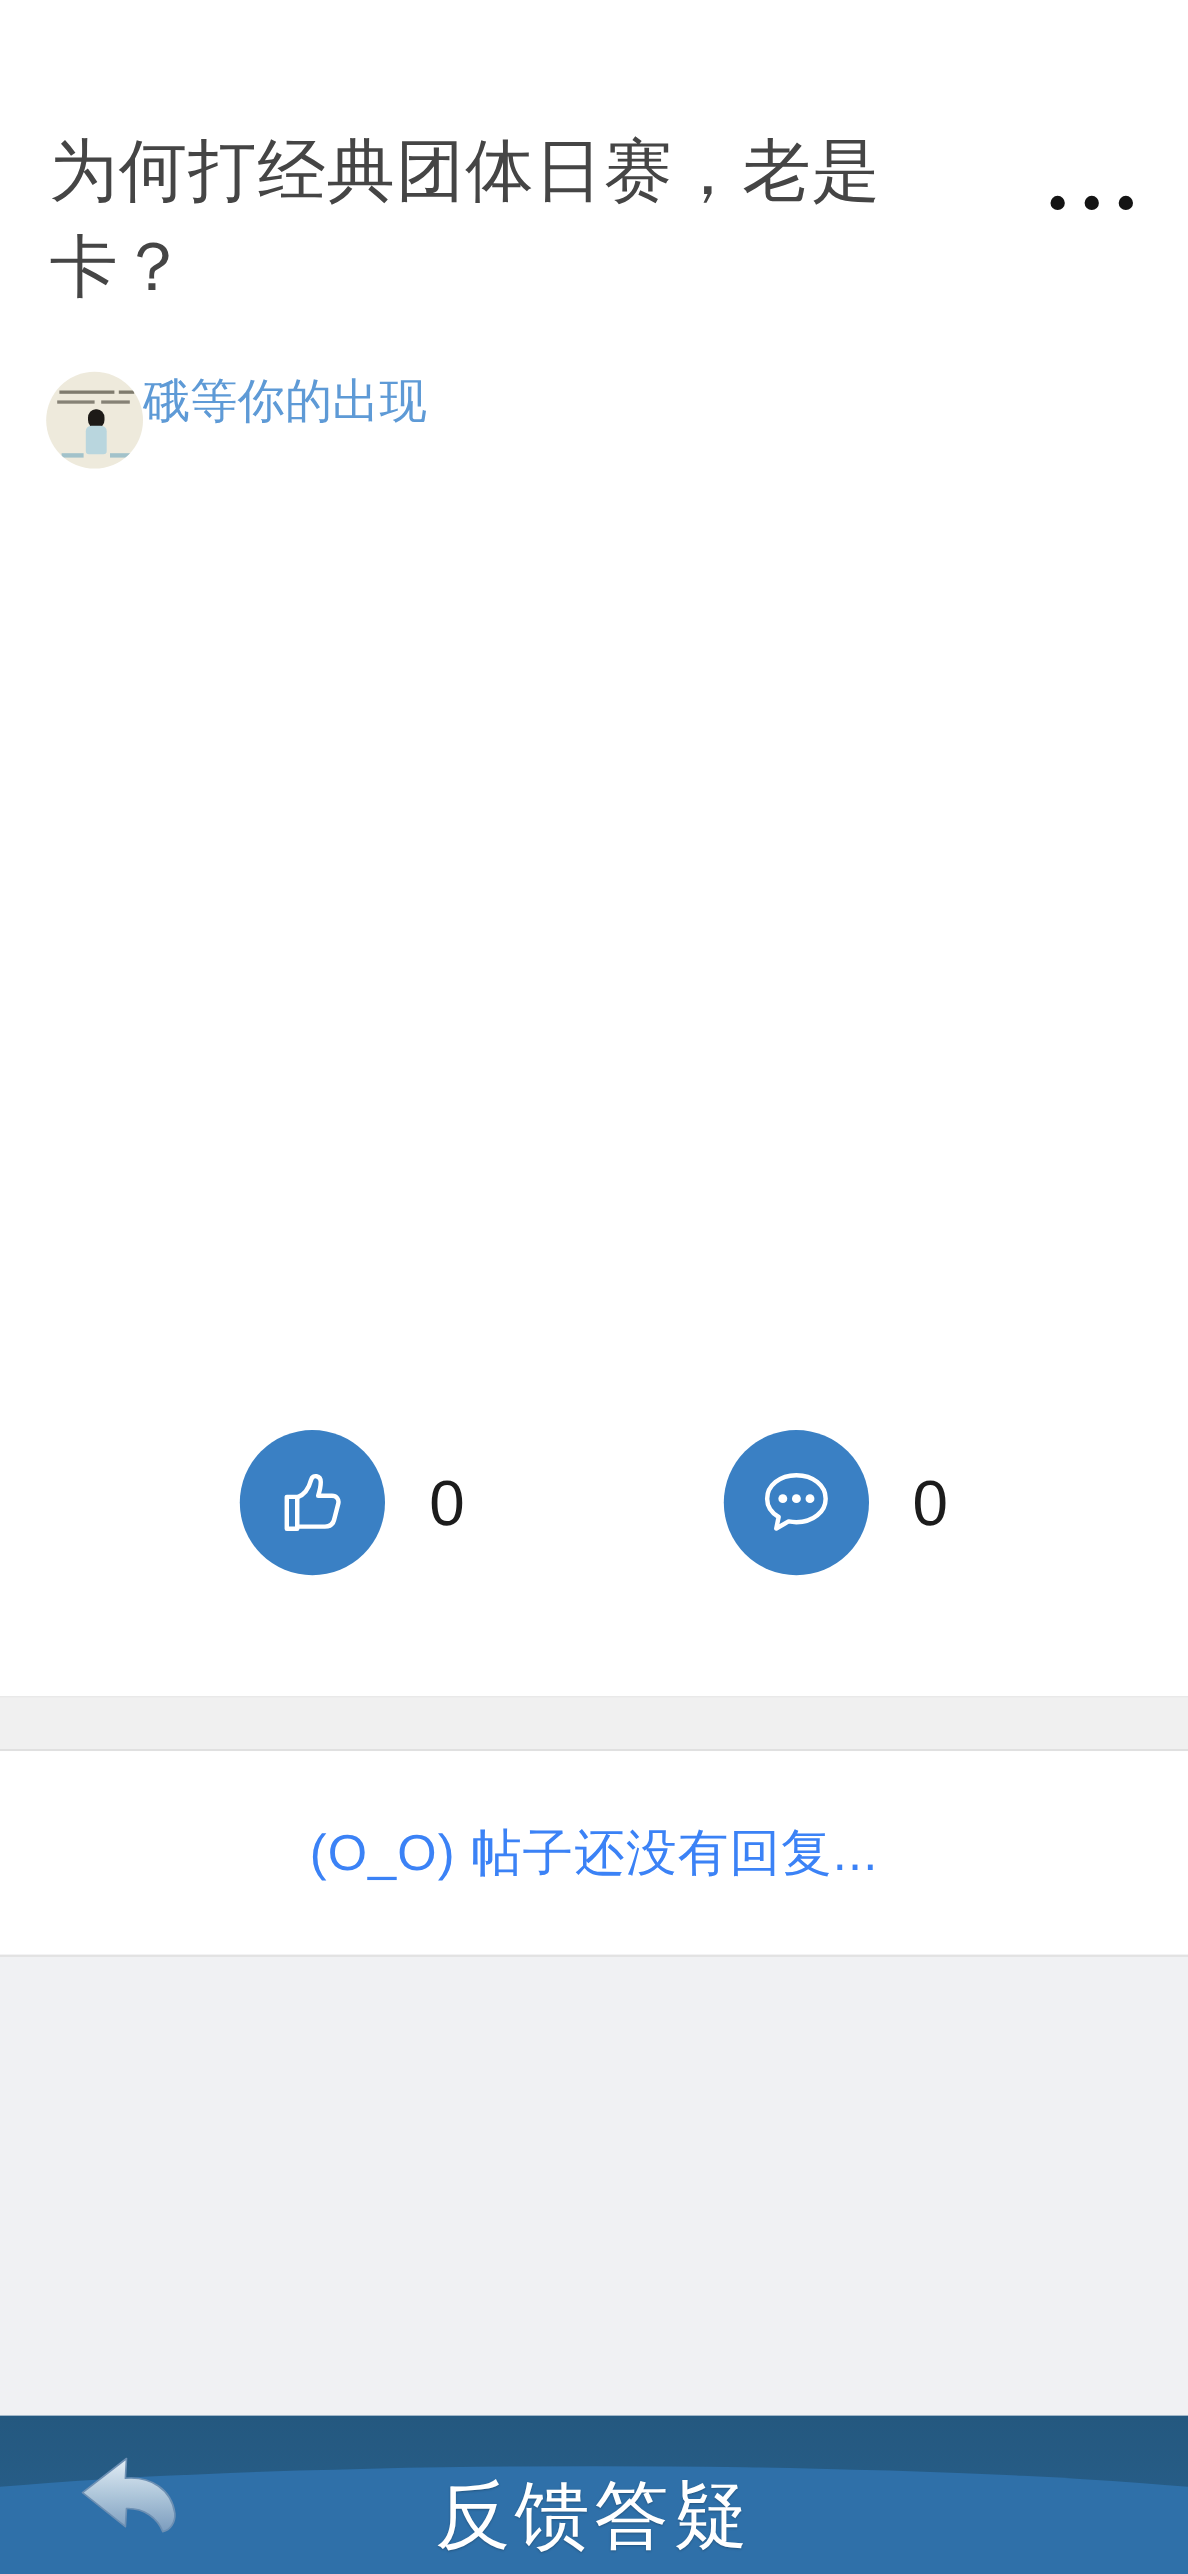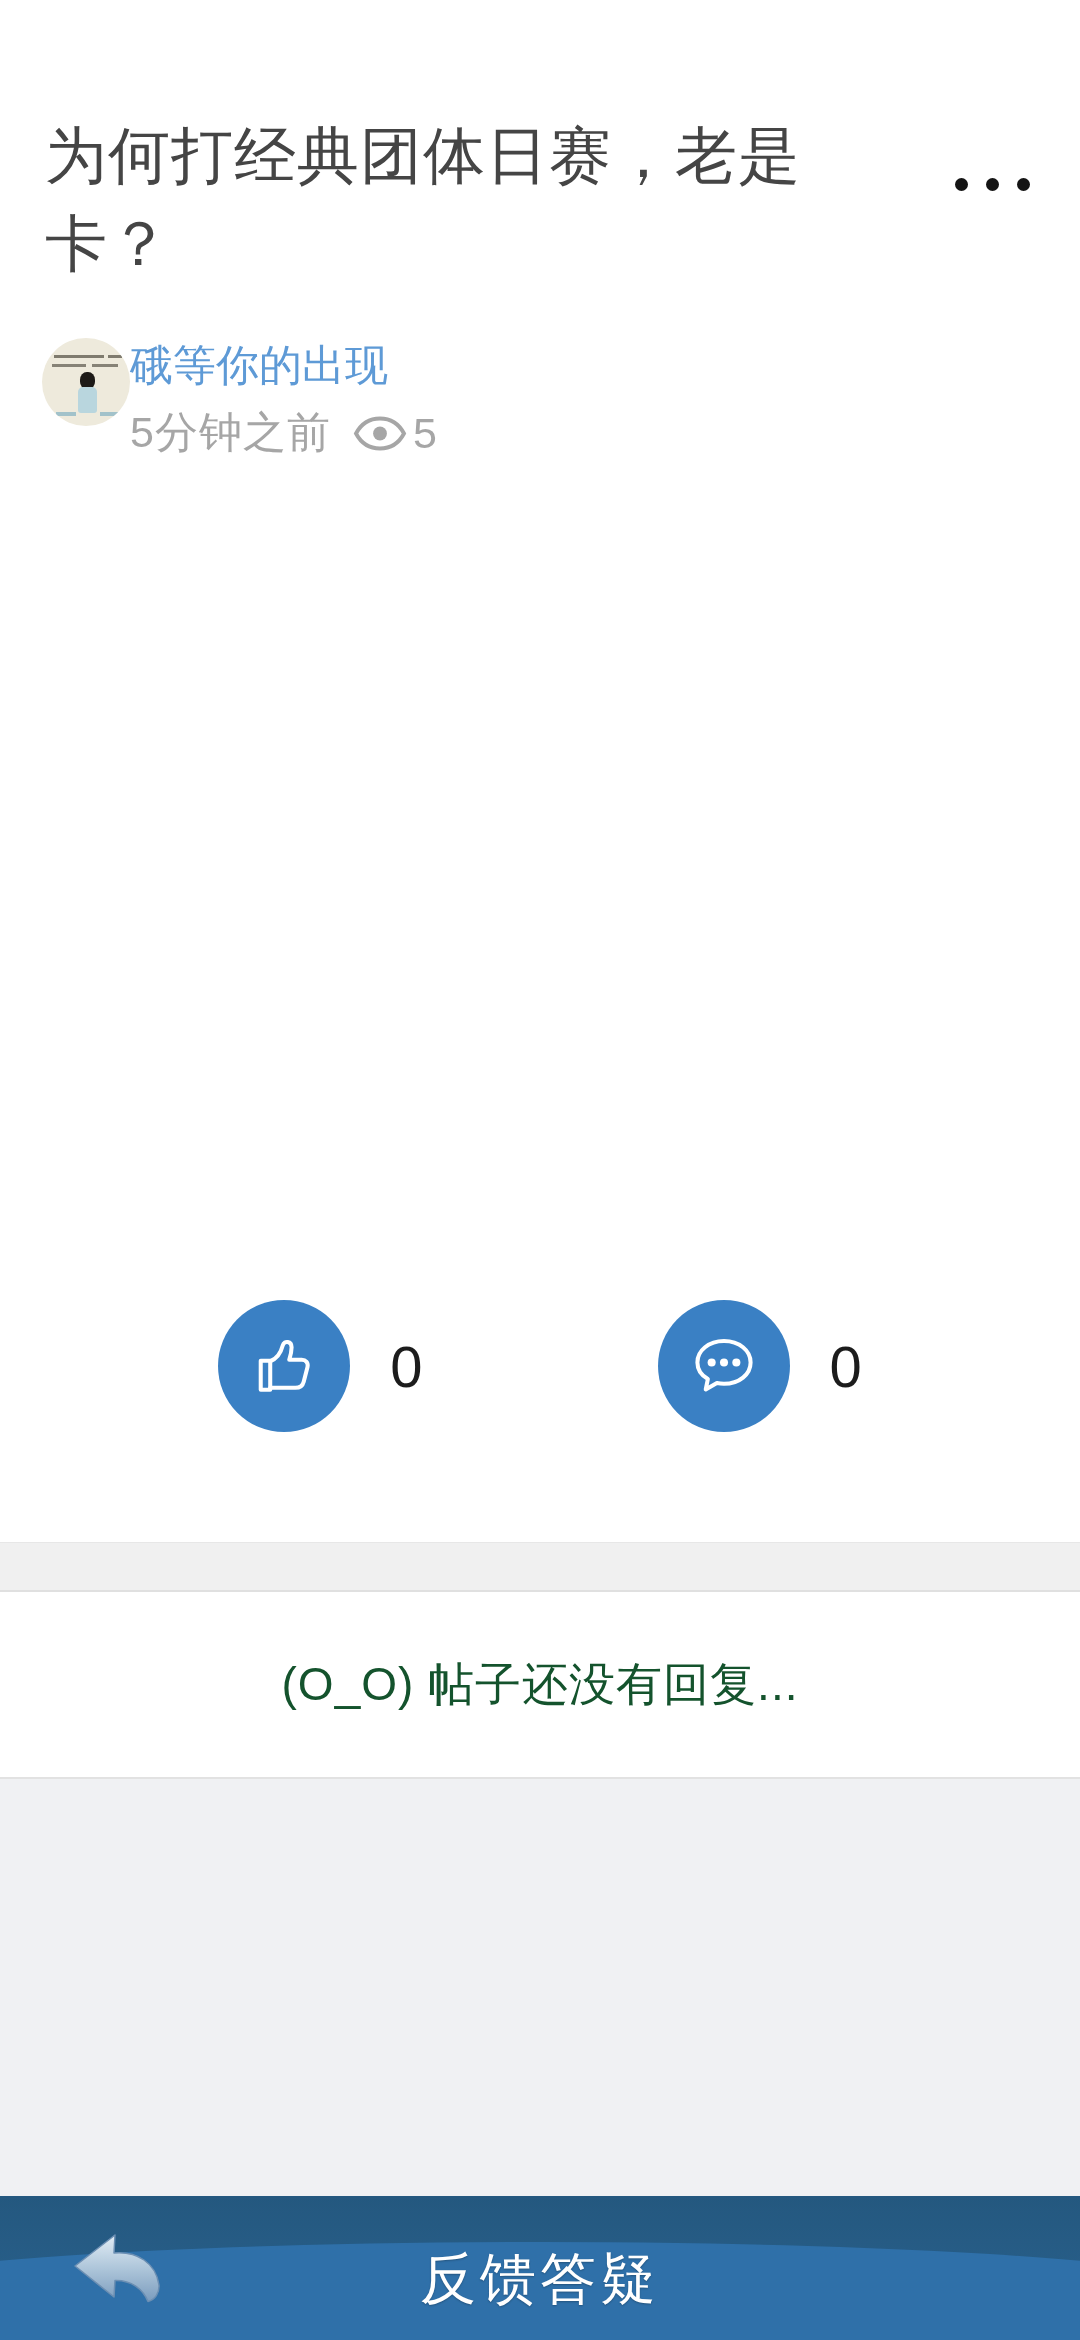--- a/index.html
+++ b/index.html
@@ -71,40 +71,40 @@
 
   
   .gray-band {
     position:absolute; top:1542px; left:0; right:0; height:50px;
     background:#f0f0f0; border-top:1px solid #e7e7e7; border-bottom:2px solid #e0e0e0;
   }
   .empty-section {
     position:absolute; top:1592px; left:0; right:0; height:185px;
     background:#ffffff; display:flex; align-items:center; justify-content:center;
   }
-  .empty-text { font-size:46px; color:#14532d; letter-spacing:1px; }
+  .empty-text { font-size:46px; color:#3b82f6; letter-spacing:1px; }
 
   .gray-area {
     position:absolute; top:1777px; left:0; right:0; height:419px;
     background:#f0f1f3; border-top:2px solid #e2e2e2;
   }
 
   
   .bottom-bar {
     position:absolute; top:2196px; left:0; right:0; height:144px;
     background:linear-gradient(180deg,#24587f 0%,#2a628f 100%);
     overflow:hidden;
   }
   .bottom-bar::after {
     content:""; position:absolute; left:-15%; width:130%; top:46px; height:160px;
     background:#2f70a9; border-radius:50% 50% 0 0 / 52px;
   }
   .bar-title {
     position:absolute; z-index:2; left:0; right:0; top:46px;
-    text-align:center; font-size:56px; color:#ffffff; letter-spacing:4px;
+    text-align:center; font-size:68px; color:#ffffff; letter-spacing:4px;
     text-shadow:0 1px 2px rgba(0,0,0,.25);
   }
   .back-button {
     position:absolute; z-index:2; left:62px; top:28px; width:110px; height:92px;
     cursor:pointer; display:flex; align-items:center; justify-content:center;
   }
   .back-button svg { width:96px; height:80px; display:block; }
 </style>
 </head>
 <body>
@@ -125,28 +125,20 @@
       <span class="txt2"></span>
       <span class="txt3"></span>
       <span class="txt4"></span>
       <span class="head"></span>
       <span class="figure-body"></span>
       <span class="mark1"></span>
       <span class="mark2"></span>
     </div>
     <div class="user-info">
       <div class="username">硪等你的出现</div>
-      <div class="meta-row">
-        <span class="meta-time">5分钟之前</span>
-        <svg class="eye-icon" viewBox="0 0 36 24">
-          <path d="M2 12 C6 4.5 12 2 18 2 C24 2 30 4.5 34 12 C30 19.5 24 22 18 22 C12 22 6 19.5 2 12 Z" fill="none" stroke="#a6a6a6" stroke-width="2.6"></path>
-          <circle cx="18" cy="12" r="4.6" fill="#a6a6a6"></circle>
-        </svg>
-        <span class="meta-views">5</span>
-      </div>
     </div>
   </div>
 
 
   <div class="actions-row">
     <div class="action-group">
       <div class="action-circle">
         <svg viewBox="0 0 32 32">
           <g fill="none" stroke="#ffffff" stroke-width="1.7" stroke-linejoin="round" stroke-linecap="round">
             <path d="M6.2 13.8 h4 V26 h-4 Z"></path>

